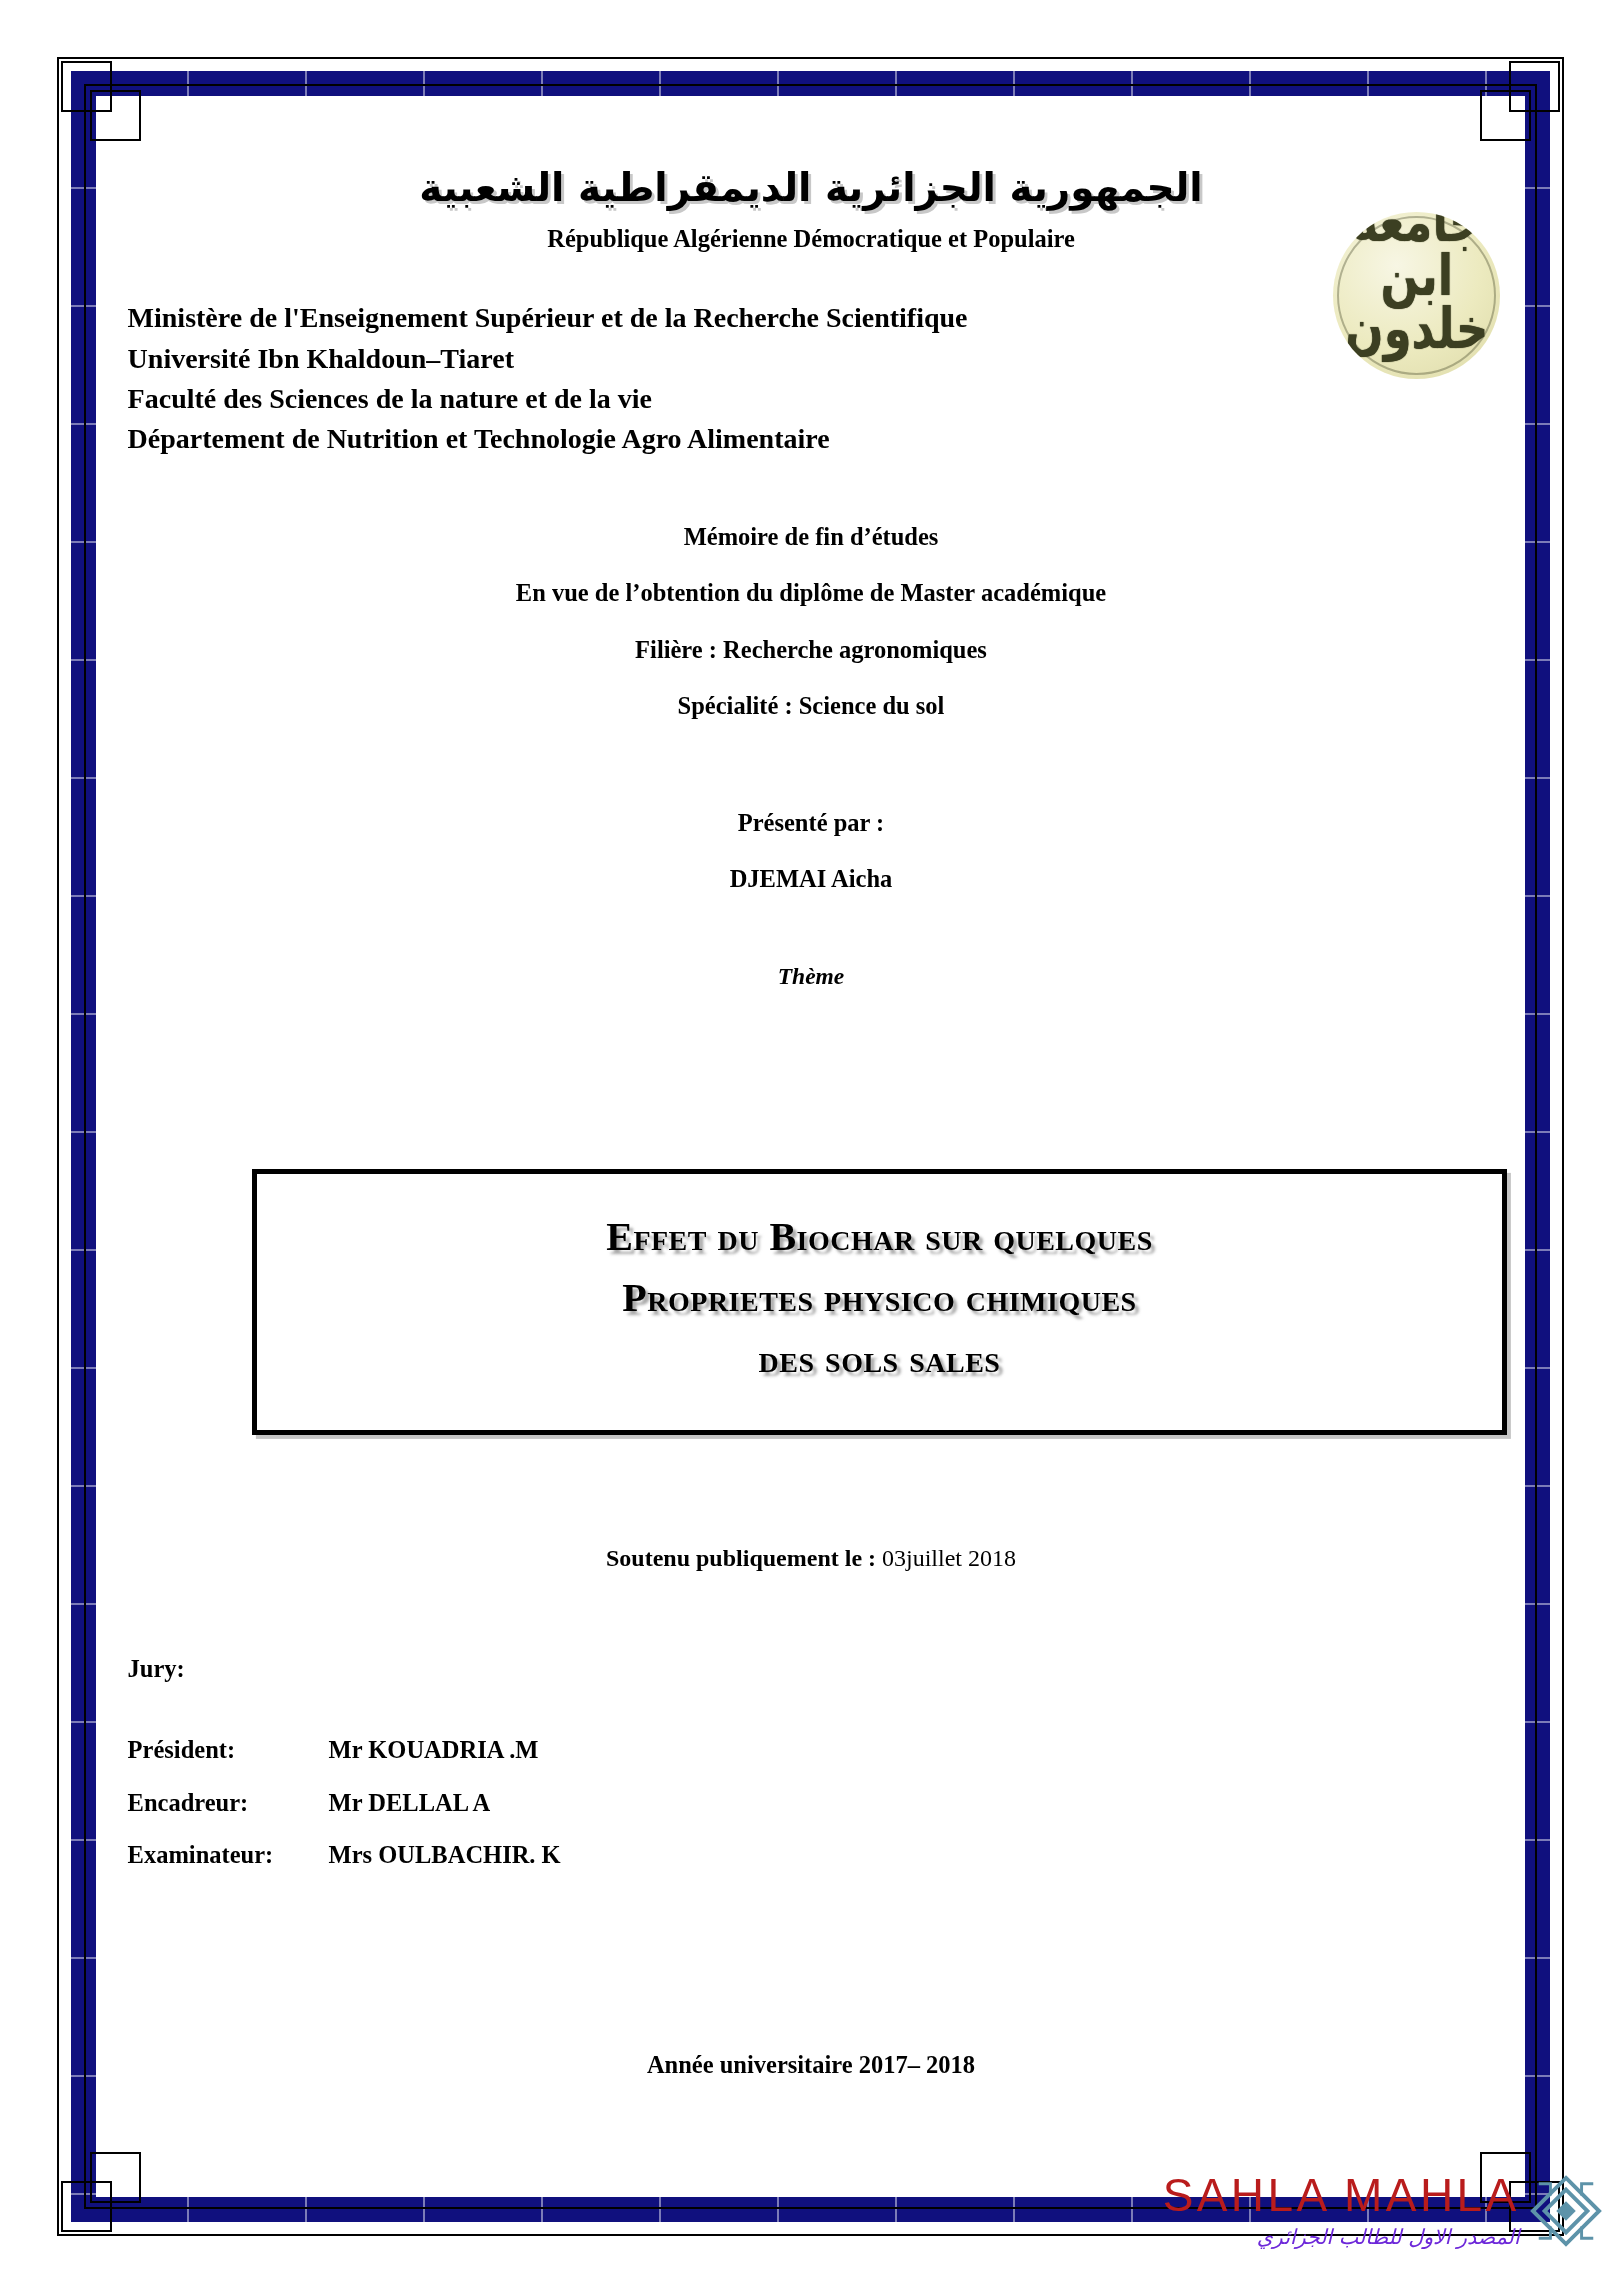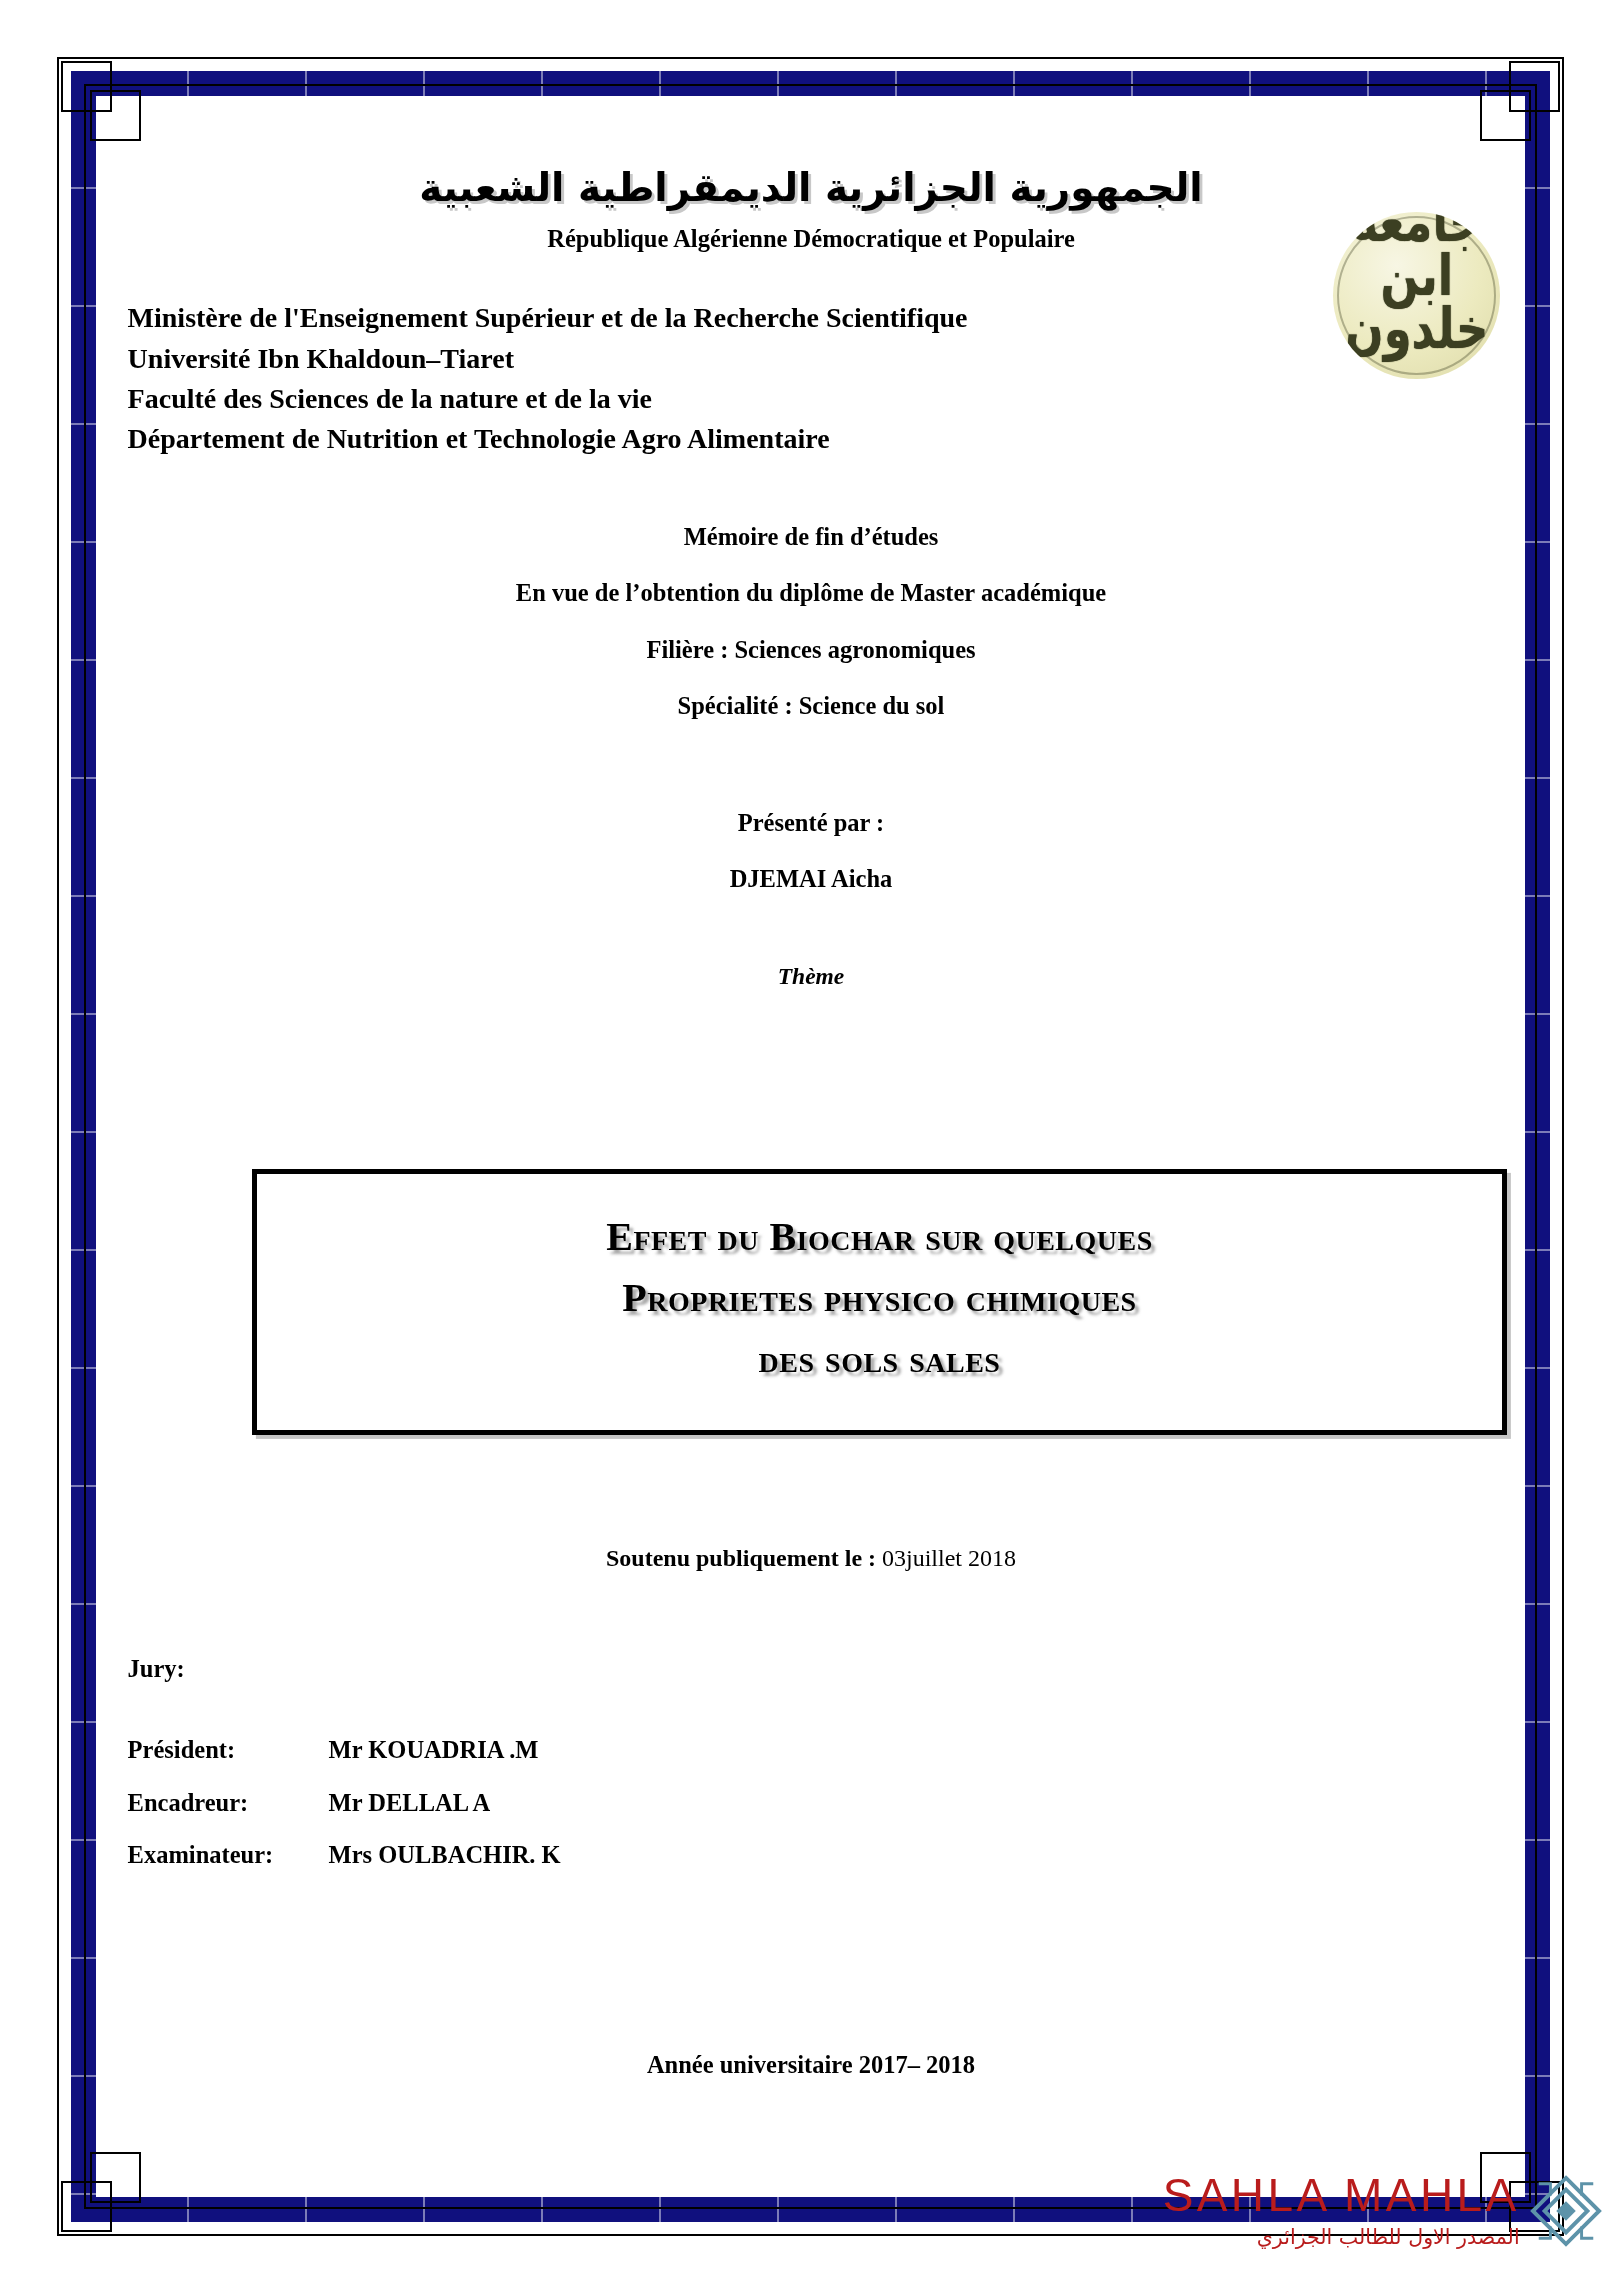--- a/index.html
+++ b/index.html
@@ -275,23 +275,24 @@
     font-size: 46px;
     letter-spacing: 3.4px;
     color: #b91c1c;
     line-height: 1;
     white-space: nowrap;
   }
   .wm-sub {
     font-family: "DejaVu Sans", sans-serif;
     direction: rtl;
     font-size: 20.6px;
-    color: #b91c1c;
+    color: #6d28d9;
     margin-top: 6.9px;
     white-space: nowrap;
+    font-style: italic;
   }
   .wm-mark { margin-top: 2px; }
 </style>
 </head>
 <body>
 
 <div class="page-border">
   <div class="border-line-outer"></div>
   <div class="border-band"></div>
   <div class="band-ticks"></div>
@@ -324,21 +325,21 @@
   <div class="ministry-block">
     <div>Ministère de l'Enseignement Supérieur et de la Recherche Scientifique</div>
     <div>Université Ibn Khaldoun–Tiaret</div>
     <div>Faculté des Sciences de la nature et de la vie</div>
     <div>Département de Nutrition et Technologie Agro Alimentaire</div>
   </div>
 
   <div class="degree-block">
     <div class="l">Mémoire de fin d’études</div>
     <div class="l">En vue de l’obtention du diplôme de Master académique</div>
-    <div class="l">Filière : Sciences agronomiques</div>
+    <div class="l">Filière : Recherche agronomiques</div>
     <div class="l">Spécialité : Science du sol</div>
   </div>
 
   <div class="presented">
     <div>Présenté par :</div>
     <div class="author">DJEMAI Aicha</div>
   </div>
 
   <div class="theme-label">Thème</div>
 

